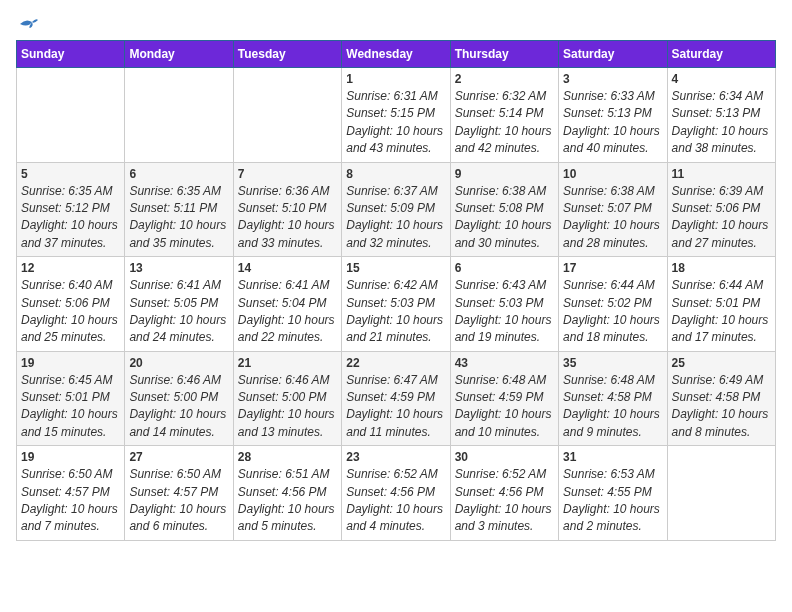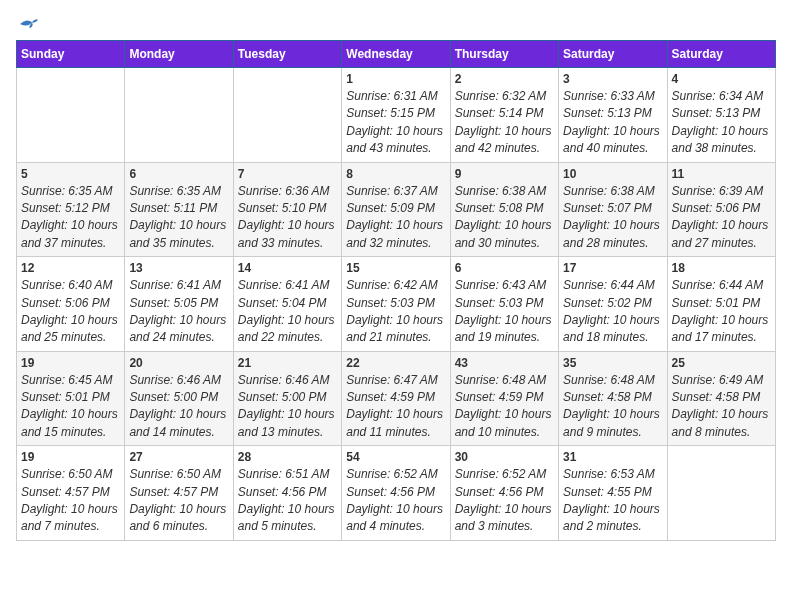--- a/index.html
+++ b/index.html
@@ -221,21 +221,21 @@
         </td>
         <td>
           <div class="day-number">27</div>
           <div class="day-info">Sunrise: 6:50 AM<br>Sunset: 4:57 PM<br>Daylight: 10 hours and 6 minutes.</div>
         </td>
         <td>
           <div class="day-number">28</div>
           <div class="day-info">Sunrise: 6:51 AM<br>Sunset: 4:56 PM<br>Daylight: 10 hours and 5 minutes.</div>
         </td>
         <td>
-          <div class="day-number">54</div>
+          <div class="day-number">23</div>
           <div class="day-info">Sunrise: 6:52 AM<br>Sunset: 4:56 PM<br>Daylight: 10 hours and 4 minutes.</div>
         </td>
         <td>
           <div class="day-number">30</div>
           <div class="day-info">Sunrise: 6:52 AM<br>Sunset: 4:56 PM<br>Daylight: 10 hours and 3 minutes.</div>
         </td>
         <td>
           <div class="day-number">31</div>
           <div class="day-info">Sunrise: 6:53 AM<br>Sunset: 4:55 PM<br>Daylight: 10 hours and 2 minutes.</div>
         </td>

